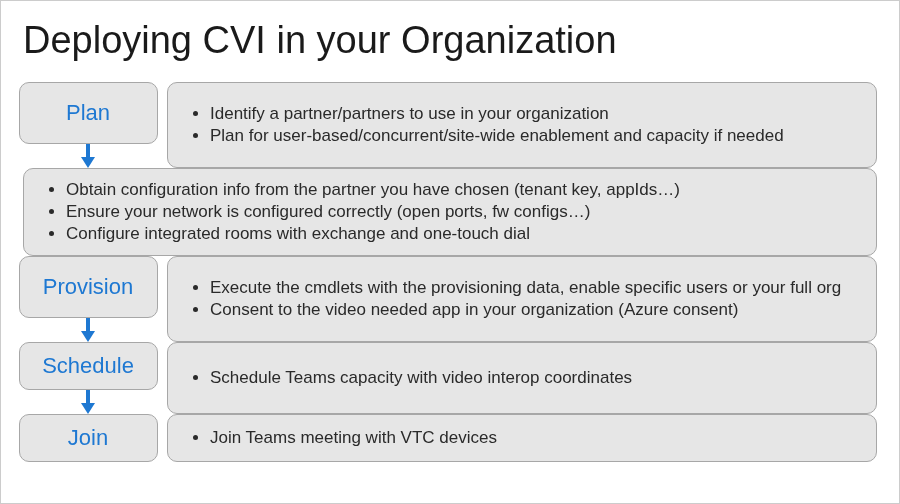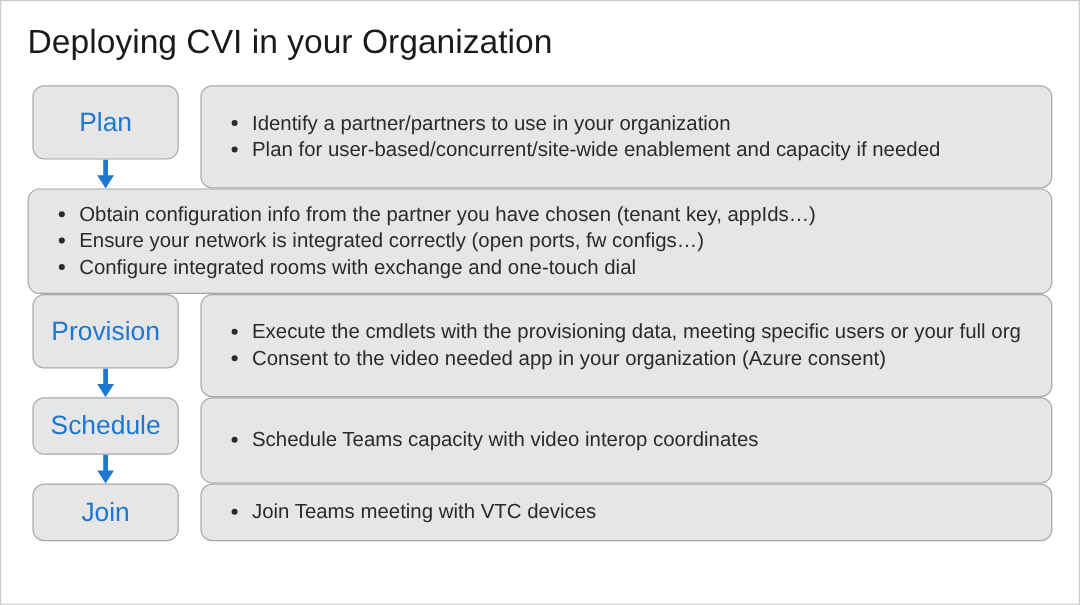--- a/index.html
+++ b/index.html
@@ -10,21 +10,21 @@
   body {
     width: 900px;
     height: 504px;
     background: #ffffff;
     font-family: "Segoe UI", -apple-system, sans-serif;
     border: 1px solid #ccc;
     padding: 18px 22px 10px 22px;
     overflow: hidden;
   }
   .title {
-    font-size: 28px;
+    font-size: 38px;
     font-weight: 400;
     color: #1a1a1a;
     margin-bottom: 20px;
   }
   .rows {
     display: flex;
     flex-direction: column;
   }
   .row {
     display: flex;
@@ -32,21 +32,21 @@
     gap: 14px;
   }
   .stage-col {
     width: 130px;
     flex: 0 0 130px;
     display: flex;
     flex-direction: column;
     align-items: center;
   }
   .stage-box {
-    width: 122px;
+    width: 139px;
     background: #e6e6e6;
     border: 1px solid #a7a7a7;
     border-radius: 10px;
     color: #1e78d2;
     font-size: 22px;
     font-weight: 400;
     display: flex;
     align-items: center;
     justify-content: center;
     padding: 8px 4px;
@@ -107,39 +107,39 @@
         <li>Identify a partner/partners to use in your organization</li>
         <li>Plan for user-based/concurrent/site-wide enablement and capacity if needed</li>
       </ul>
     </div>
   </div>
 
   <div class="row">
     <div class="detail-box h-large">
       <ul>
         <li>Obtain configuration info from the partner you have chosen (tenant key, appIds…)</li>
-        <li>Ensure your network is integrated correctly (open ports, fw configs…)</li>
+        <li>Ensure your network is configured correctly (open ports, fw configs…)</li>
         <li>Configure integrated rooms with exchange and one-touch dial</li>
       </ul>
     </div>
   </div>
 
   <div class="row">
     <div class="stage-col">
       <div class="stage-box h-med">Provision</div>
       <div class="arrow-wrap">
         <svg class="arrow-svg" viewBox="0 0 18 24">
             <line x1="9" y1="0" x2="9" y2="15" stroke="#1e78d2" stroke-width="4"></line>
             <polygon points="9,24 2,13 16,13" fill="#1e78d2"></polygon>
           </svg>
       </div>
     </div>
     <div class="detail-box h-med">
       <ul>
-        <li>Execute the cmdlets with the provisioning data, meeting specific users or your full org</li>
+        <li>Execute the cmdlets with the provisioning data, enable specific users or your full org</li>
         <li>Consent to the video needed app in your organization (Azure consent)</li>
       </ul>
     </div>
   </div>
 
   <div class="row">
     <div class="stage-col">
       <div class="stage-box h-small">Schedule</div>
       <div class="arrow-wrap">
         <svg class="arrow-svg" viewBox="0 0 18 24">

